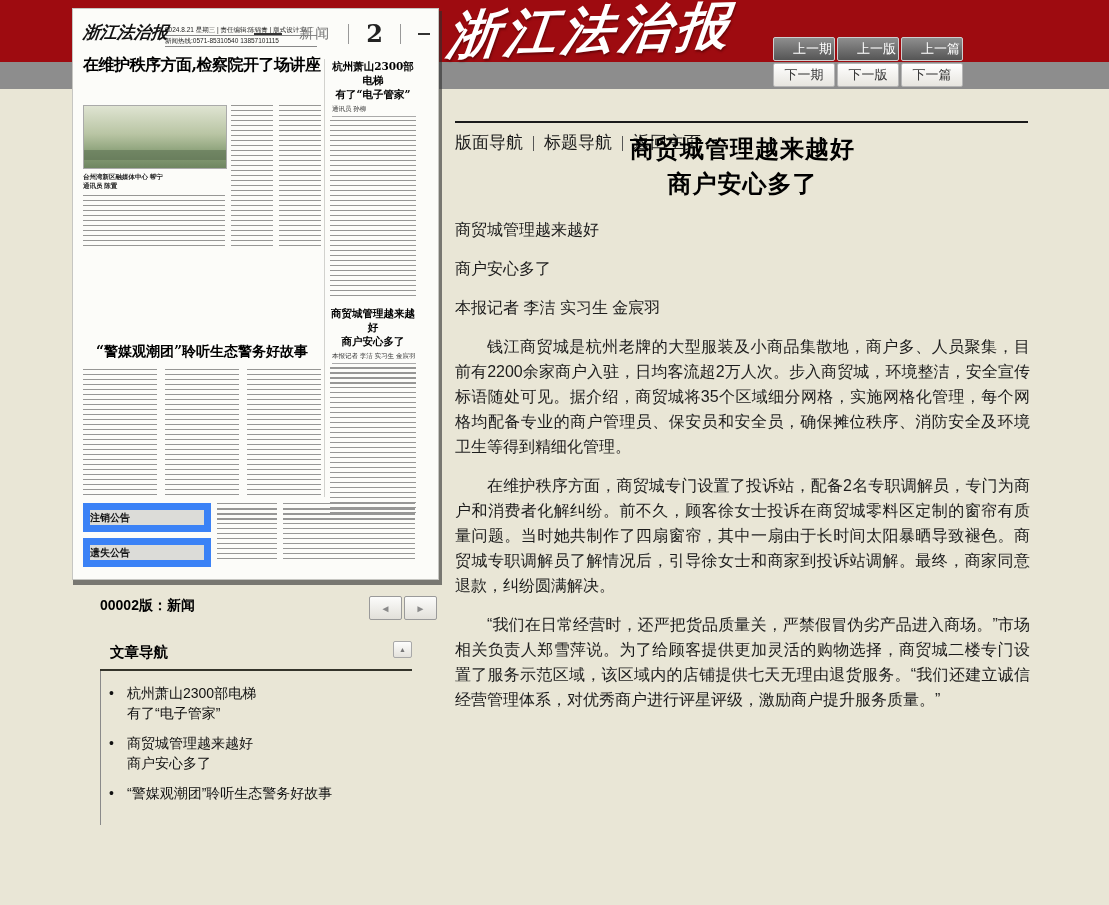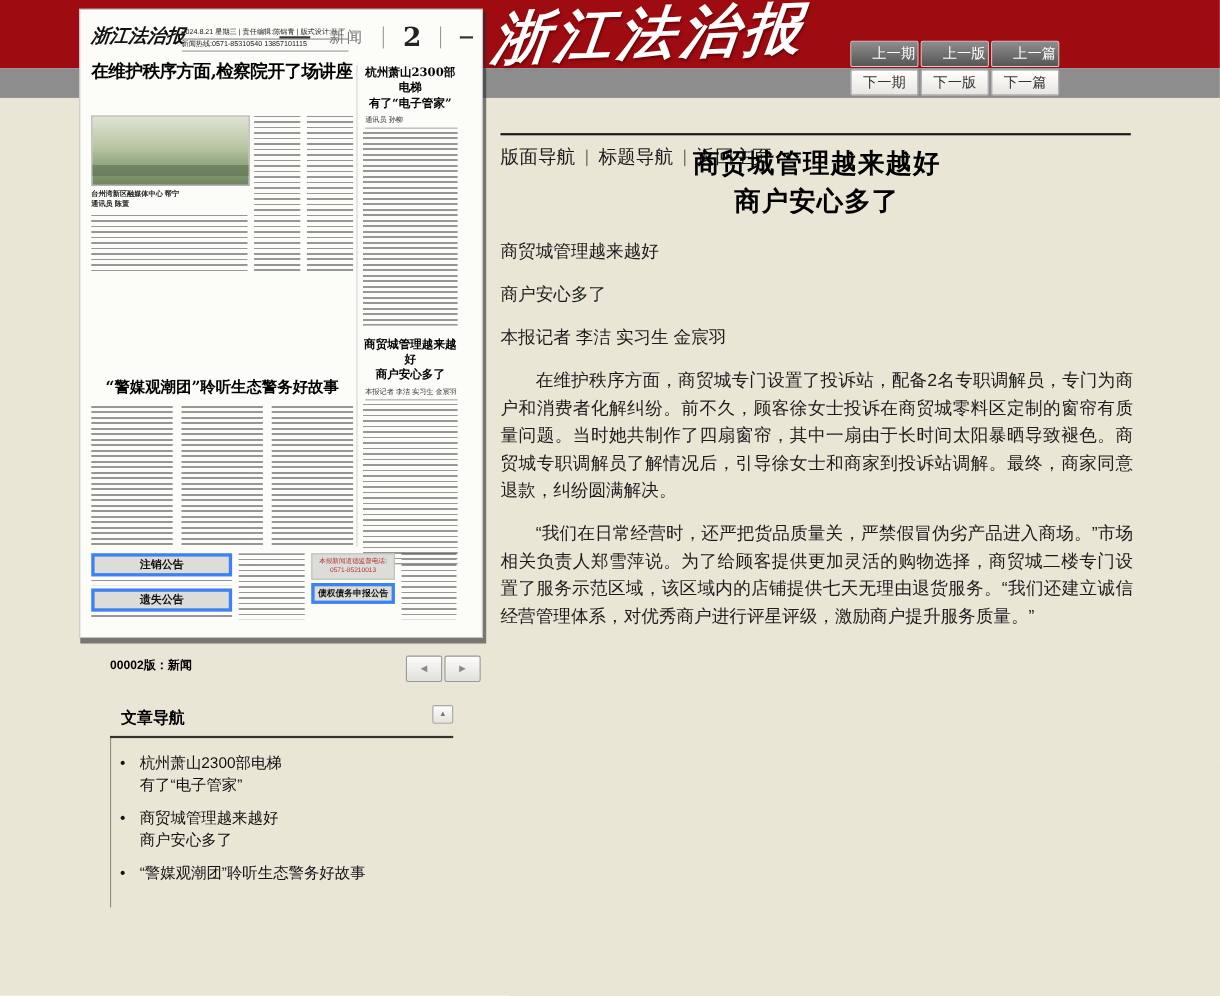--- a/index.html
+++ b/index.html
@@ -32,21 +32,21 @@
 
   
   .article{position:absolute;left:455px;top:131px;width:575px;color:#1c1c1c;}
   .a-title{text-align:center;font-size:24px;font-weight:bold;line-height:35px;letter-spacing:1px;color:#000;}
   .a-body{margin-top:16px;font-size:16px;}
   .a-body p{margin:0 0 14px 0;line-height:25px;text-align:justify;}
   .a-body p.lead{text-indent:0;}
   .a-body p.ind{text-indent:2em;}
 
   
-  .page-label{position:absolute;left:100px;top:597px;font-size:11px;font-weight:bold;color:#000;}
+  .page-label{position:absolute;left:100px;top:597px;font-size:14px;font-weight:bold;color:#000;}
   .pager{position:absolute;left:369px;top:596px;display:flex;gap:2px;}
   .pbtn{width:31px;height:22px;background:linear-gradient(#fcfcfb,#e2e0da);border:1px solid #9a9a9a;
     border-radius:2px;display:flex;align-items:center;justify-content:center;font-size:10px;color:#8a8a8a;cursor:pointer;}
 
   
   .artnav{position:absolute;left:100px;top:643px;width:312px;}
   .artnav-head{position:relative;padding:0 0 7px 10px;font-size:14.5px;font-weight:bold;color:#000;
     border-bottom:2px solid #34342b;}
   .collapse-btn{position:absolute;right:0;top:-2px;width:17px;height:15px;font-size:7px;color:#777;
     background:linear-gradient(#fdfdfc,#e4e2dc);border:1px solid #a8a8a8;border-radius:2px;
@@ -110,21 +110,21 @@
   .rh2m{margin-top:10px;}
   .rtl2{display:block;height:146px;margin-top:2px;}
 
   
   .notices{left:10px;top:494px;width:332px;height:60px;display:flex;gap:6px;position:absolute;}
   .notices *{position:static;}
   .ncolA{flex:0 0 128px;display:flex;flex-direction:column;gap:3px;}
   .ncolB{flex:0 0 60px;}
   .ncolC{flex:0 0 76px;display:flex;flex-direction:column;gap:3px;}
   .ncolD{flex:1;}
-  .nhdr{background:#dcdcd8;border:3px solid #3b82f6;text-align:center;
+  .nhdr{background:#dcdcd8;border:7px solid #3b82f6;text-align:left;
     font-family:"DejaVu Serif",serif;font-weight:bold;font-size:10px;line-height:15px;color:#111;}
   .nhdr.small{font-size:8px;line-height:13px;}
   .nlines{height:9px;}
   .nlines.tall{height:100%;}
   .hotbox{background:#dcdcd8;border:1px solid #bdbdb9;text-align:center;font-size:6px;
     line-height:8px;color:#b33430;padding:3px 1px;}
 </style>
 </head>
 <body>
 
@@ -150,20 +150,21 @@
 
   <div class="article">
     <div class="a-title">
       <div>商贸城管理越来越好</div>
       <div>商户安心多了</div>
     </div>
     <div class="a-body">
       <p class="lead">商贸城管理越来越好</p>
       <p class="lead">商户安心多了</p>
       <p class="lead">本报记者 李洁 实习生 金宸羽</p>
+      <p class="ind">钱江商贸城是杭州老牌的大型服装及小商品集散地，商户多、人员聚集，目前有2200余家商户入驻，日均客流超2万人次。步入商贸城，环境整洁，安全宣传标语随处可见。据介绍，商贸城将35个区域细分网格，实施网格化管理，每个网格均配备专业的商户管理员、保安员和安全员，确保摊位秩序、消防安全及环境卫生等得到精细化管理。</p>
       <p class="ind">在维护秩序方面，商贸城专门设置了投诉站，配备2名专职调解员，专门为商户和消费者化解纠纷。前不久，顾客徐女士投诉在商贸城零料区定制的窗帘有质量问题。当时她共制作了四扇窗帘，其中一扇由于长时间太阳暴晒导致褪色。商贸城专职调解员了解情况后，引导徐女士和商家到投诉站调解。最终，商家同意退款，纠纷圆满解决。</p>
       <p class="ind">“我们在日常经营时，还严把货品质量关，严禁假冒伪劣产品进入商场。”市场相关负责人郑雪萍说。为了给顾客提供更加灵活的购物选择，商贸城二楼专门设置了服务示范区域，该区域内的店铺提供七天无理由退货服务。“我们还建立诚信经营管理体系，对优秀商户进行评星评级，激励商户提升服务质量。”</p>
 
     </div>
   </div>
 
   <div class="thumb">
     <div class="np-logo">浙江法治报</div>
     <div class="np-date">
       <span class="d1">2024.8.21 星期三 | 责任编辑:陈锦青 | 版式设计:马丁</span>
@@ -215,27 +216,20 @@
 
     <div class="notices">
       <div class="ncolA">
         <div class="nhdr">注销公告</div>
         <div class="nlines txtlines"></div>
         <div class="nhdr">遗失公告</div>
         <div class="nlines txtlines"></div>
       </div>
       <div class="ncolB">
         <div class="nlines tall txtlines"></div>
-      </div>
-      <div class="ncolC">
-        <div class="hotbox">
-          <span>本报新闻道德监督电话:</span><br>
-          <span>0571-85210013</span>
-        </div>
-        <div class="nhdr small">债权债务申报公告</div>
       </div>
       <div class="ncolD">
         <div class="nlines tall txtlines"></div>
       </div>
     </div>
   </div>
 
   <div class="page-label">00002版：新闻</div>
   <div class="pager">
     <div class="pbtn">◄</div>

